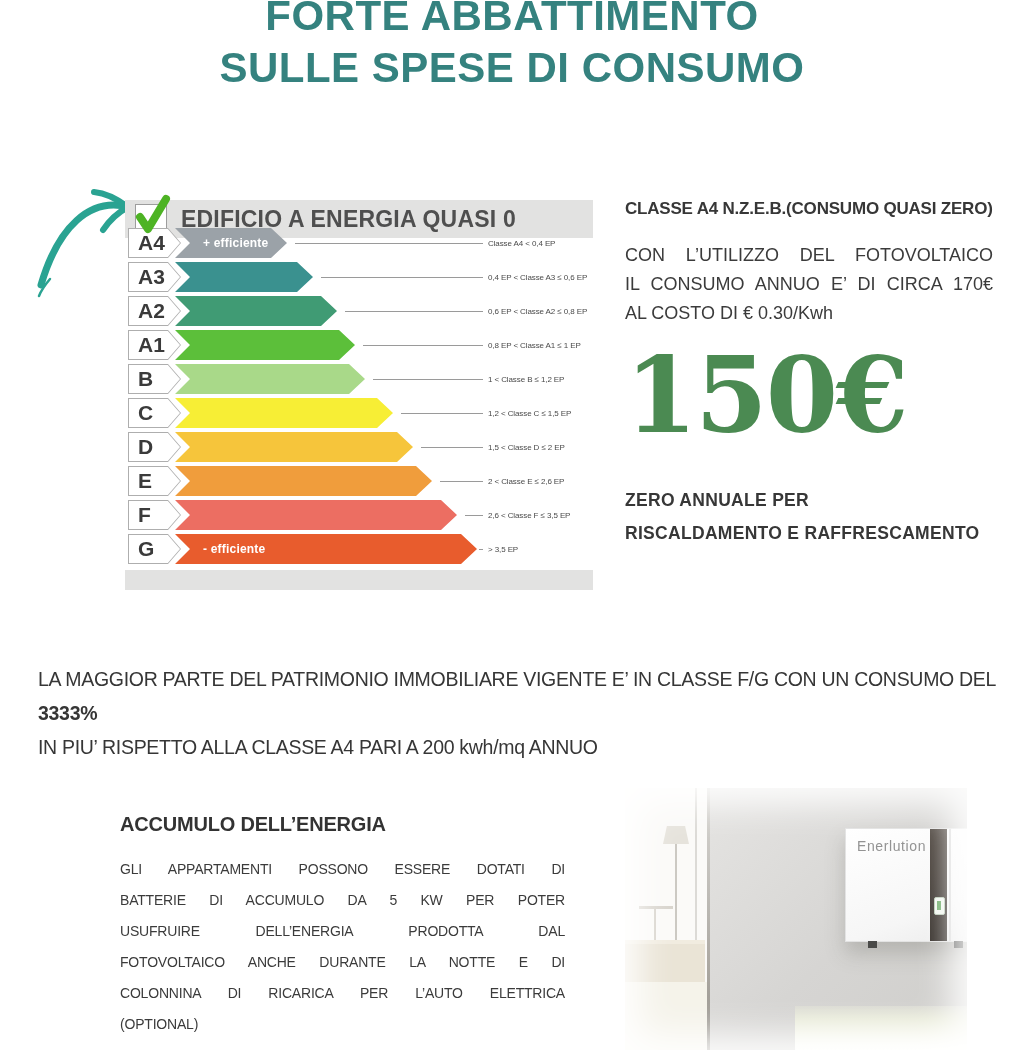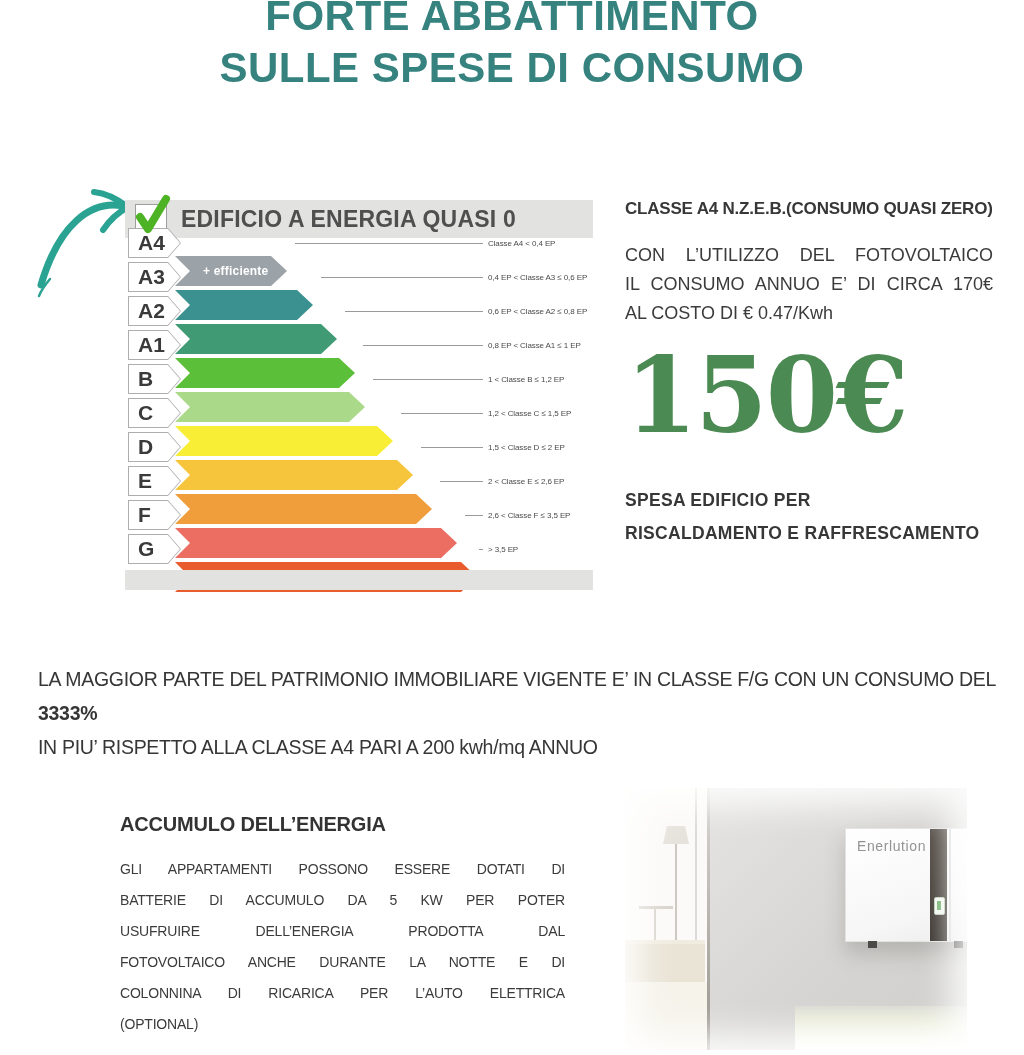--- a/index.html
+++ b/index.html
@@ -13,21 +13,21 @@
   
   .chart{position:absolute;left:125px;top:180px;width:468px;height:412px;}
   .chart-header{position:absolute;left:0;top:0;width:468px;height:38px;background:#e2e2e1;margin-top:20px;}
   .chk-box{position:absolute;left:10px;top:4px;width:30px;height:29px;background:#fff;border:1px solid #9d9d9d;}
   .chk-svg{position:absolute;left:8px;top:-9px;z-index:3;overflow:visible;}
   .chart-title{position:absolute;left:56px;top:0;height:38px;display:flex;align-items:center;
                font-weight:bold;font-size:23px;color:#4f4f4f;letter-spacing:0.2px;}
   .rows{position:absolute;left:0;top:48px;width:468px;}
   .erow{position:relative;height:30px;margin-bottom:4px;}
   .band{position:absolute;left:50px;top:0;height:30px;display:flex;align-items:center;
-        clip-path:polygon(15px 50%,0 0,calc(100% - 16px) 0,100% 50%,calc(100% - 16px) 100%,0 100%);margin-top:28px;}
+        clip-path:polygon(15px 50%,0 0,calc(100% - 16px) 0,100% 50%,calc(100% - 16px) 100%,0 100%);}
   .band-label{padding-left:28px;color:#fff;font-weight:bold;font-size:12px;letter-spacing:0.2px;white-space:nowrap;}
   .tag{position:absolute;left:3px;top:0;width:53px;height:30px;background:#aeaeae;z-index:2;
        clip-path:polygon(0 0,40px 0,53px 15px,40px 30px,0 30px);}
   .tag-in{position:absolute;left:1px;top:1px;width:51px;height:28px;background:#fff;
           clip-path:polygon(0 0,38.8px 0,51px 14px,38.8px 28px,0 28px);
           display:flex;align-items:center;padding-left:9px;box-sizing:border-box;
           font-weight:bold;font-size:21px;color:#3a3a3a;}
   .connector{position:absolute;top:15px;height:1px;background:#9a9a9a;}
   .elabel{position:absolute;left:363px;top:15px;transform:translateY(-50%);
           font-size:8px;color:#4a4a4a;white-space:nowrap;letter-spacing:-0.1px;}
@@ -215,25 +215,25 @@
     </div>
 
     <div class="chart-footer"></div>
   </div>
 
   <div class="right-col">
     <div class="rc-heading">CLASSE A4 N.Z.E.B.(CONSUMO QUASI ZERO)</div>
     <div class="rc-body">
       <div class="fj">CON L’UTILIZZO DEL FOTOVOLTAICO</div>
       <div class="fj">IL CONSUMO ANNUO E’ DI CIRCA 170€</div>
-      <div>AL COSTO DI € 0.47/Kwh</div>
+      <div>AL COSTO DI € 0.30/Kwh</div>
     </div>
     <div class="price" style="color: rgb(75, 138, 82);">150€</div>
     <div class="rc-caption">
-      <div>SPESA EDIFICIO PER</div>
+      <div>ZERO ANNUALE PER</div>
       <div>RISCALDAMENTO E RAFFRESCAMENTO</div>
     </div>
   </div>
 
   <div class="market-note">
     <div><span>LA MAGGIOR PARTE DEL PATRIMONIO IMMOBILIARE  VIGENTE E’ IN CLASSE F/G CON UN CONSUMO DEL </span><b>3333%</b></div>
     <div>IN PIU’ RISPETTO ALLA CLASSE A4 PARI A 200 kwh/mq ANNUO</div>
   </div>
 
   <div class="storage">

